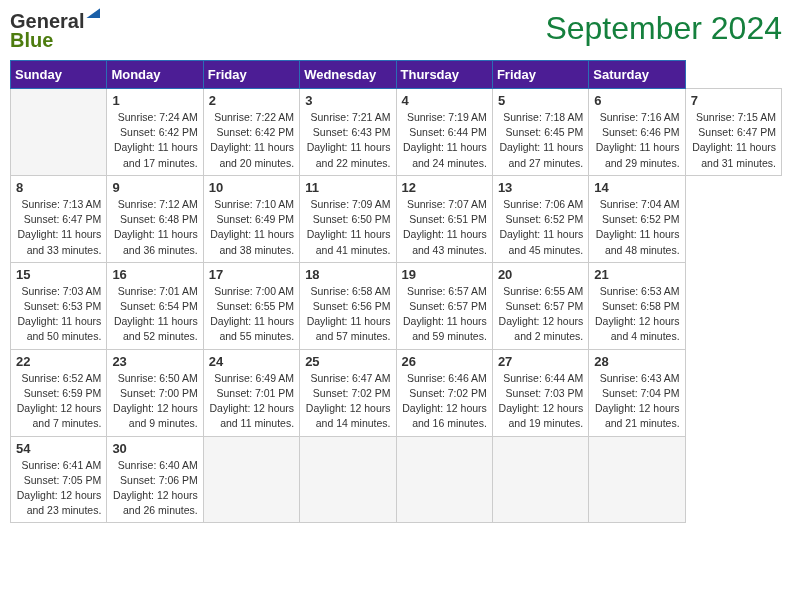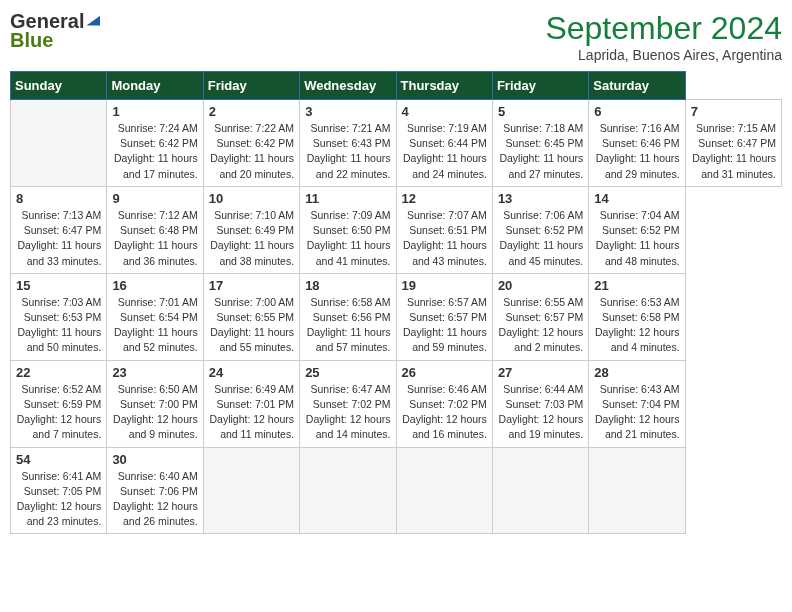--- a/index.html
+++ b/index.html
@@ -24,41 +24,40 @@
     .logo-wing {
       width: 14px;
       height: 10px;
       background: #1a5fa8;
       clip-path: polygon(0 100%, 100% 0, 100% 100%);
       margin-left: 2px;
       margin-top: -2px;
     }
     .logo-row {
       display: flex;
-      align-items: center;
     }
     .title-area {
       text-align: right;
     }
     .month-title {
       font-size: 32px;
       font-weight: normal;
       color: #15803d;
     }
     .location {
       font-size: 14px;
       color: #444;
     }
     table {
       width: 100%;
       border-collapse: collapse;
       table-layout: fixed;
     }
     th {
-      background: #14532d;
+      background: #4c1d95;
       color: #fff;
       padding: 6px 4px;
       font-size: 13px;
       font-weight: bold;
       text-align: left;
       border: 1px solid #2a6db5;
     }
     td {
       vertical-align: top;
       border: 1px solid #ccc;
@@ -88,21 +87,20 @@
 <div class="header">
   <div class="logo">
     <div class="logo-row">
       <span style="font-size:20px; font-weight:bold; color:#333;">General</span>
       <div class="logo-wing"></div>
     </div>
     <span style="font-size:20px; font-weight:bold; color:#4d7c0f; margin-top:-4px;">Blue</span>
   </div>
   <div class="title-area">
     <div class="month-title">September 2024</div>
-    <div class="location">Laprida, Buenos Aires, Argentina</div>
   </div>
 </div>
 
 <table>
   <thead>
     <tr>
     <th>Sunday</th>
         <th>Monday</th>
         <th>Friday</th>
         <th>Wednesday</th>

